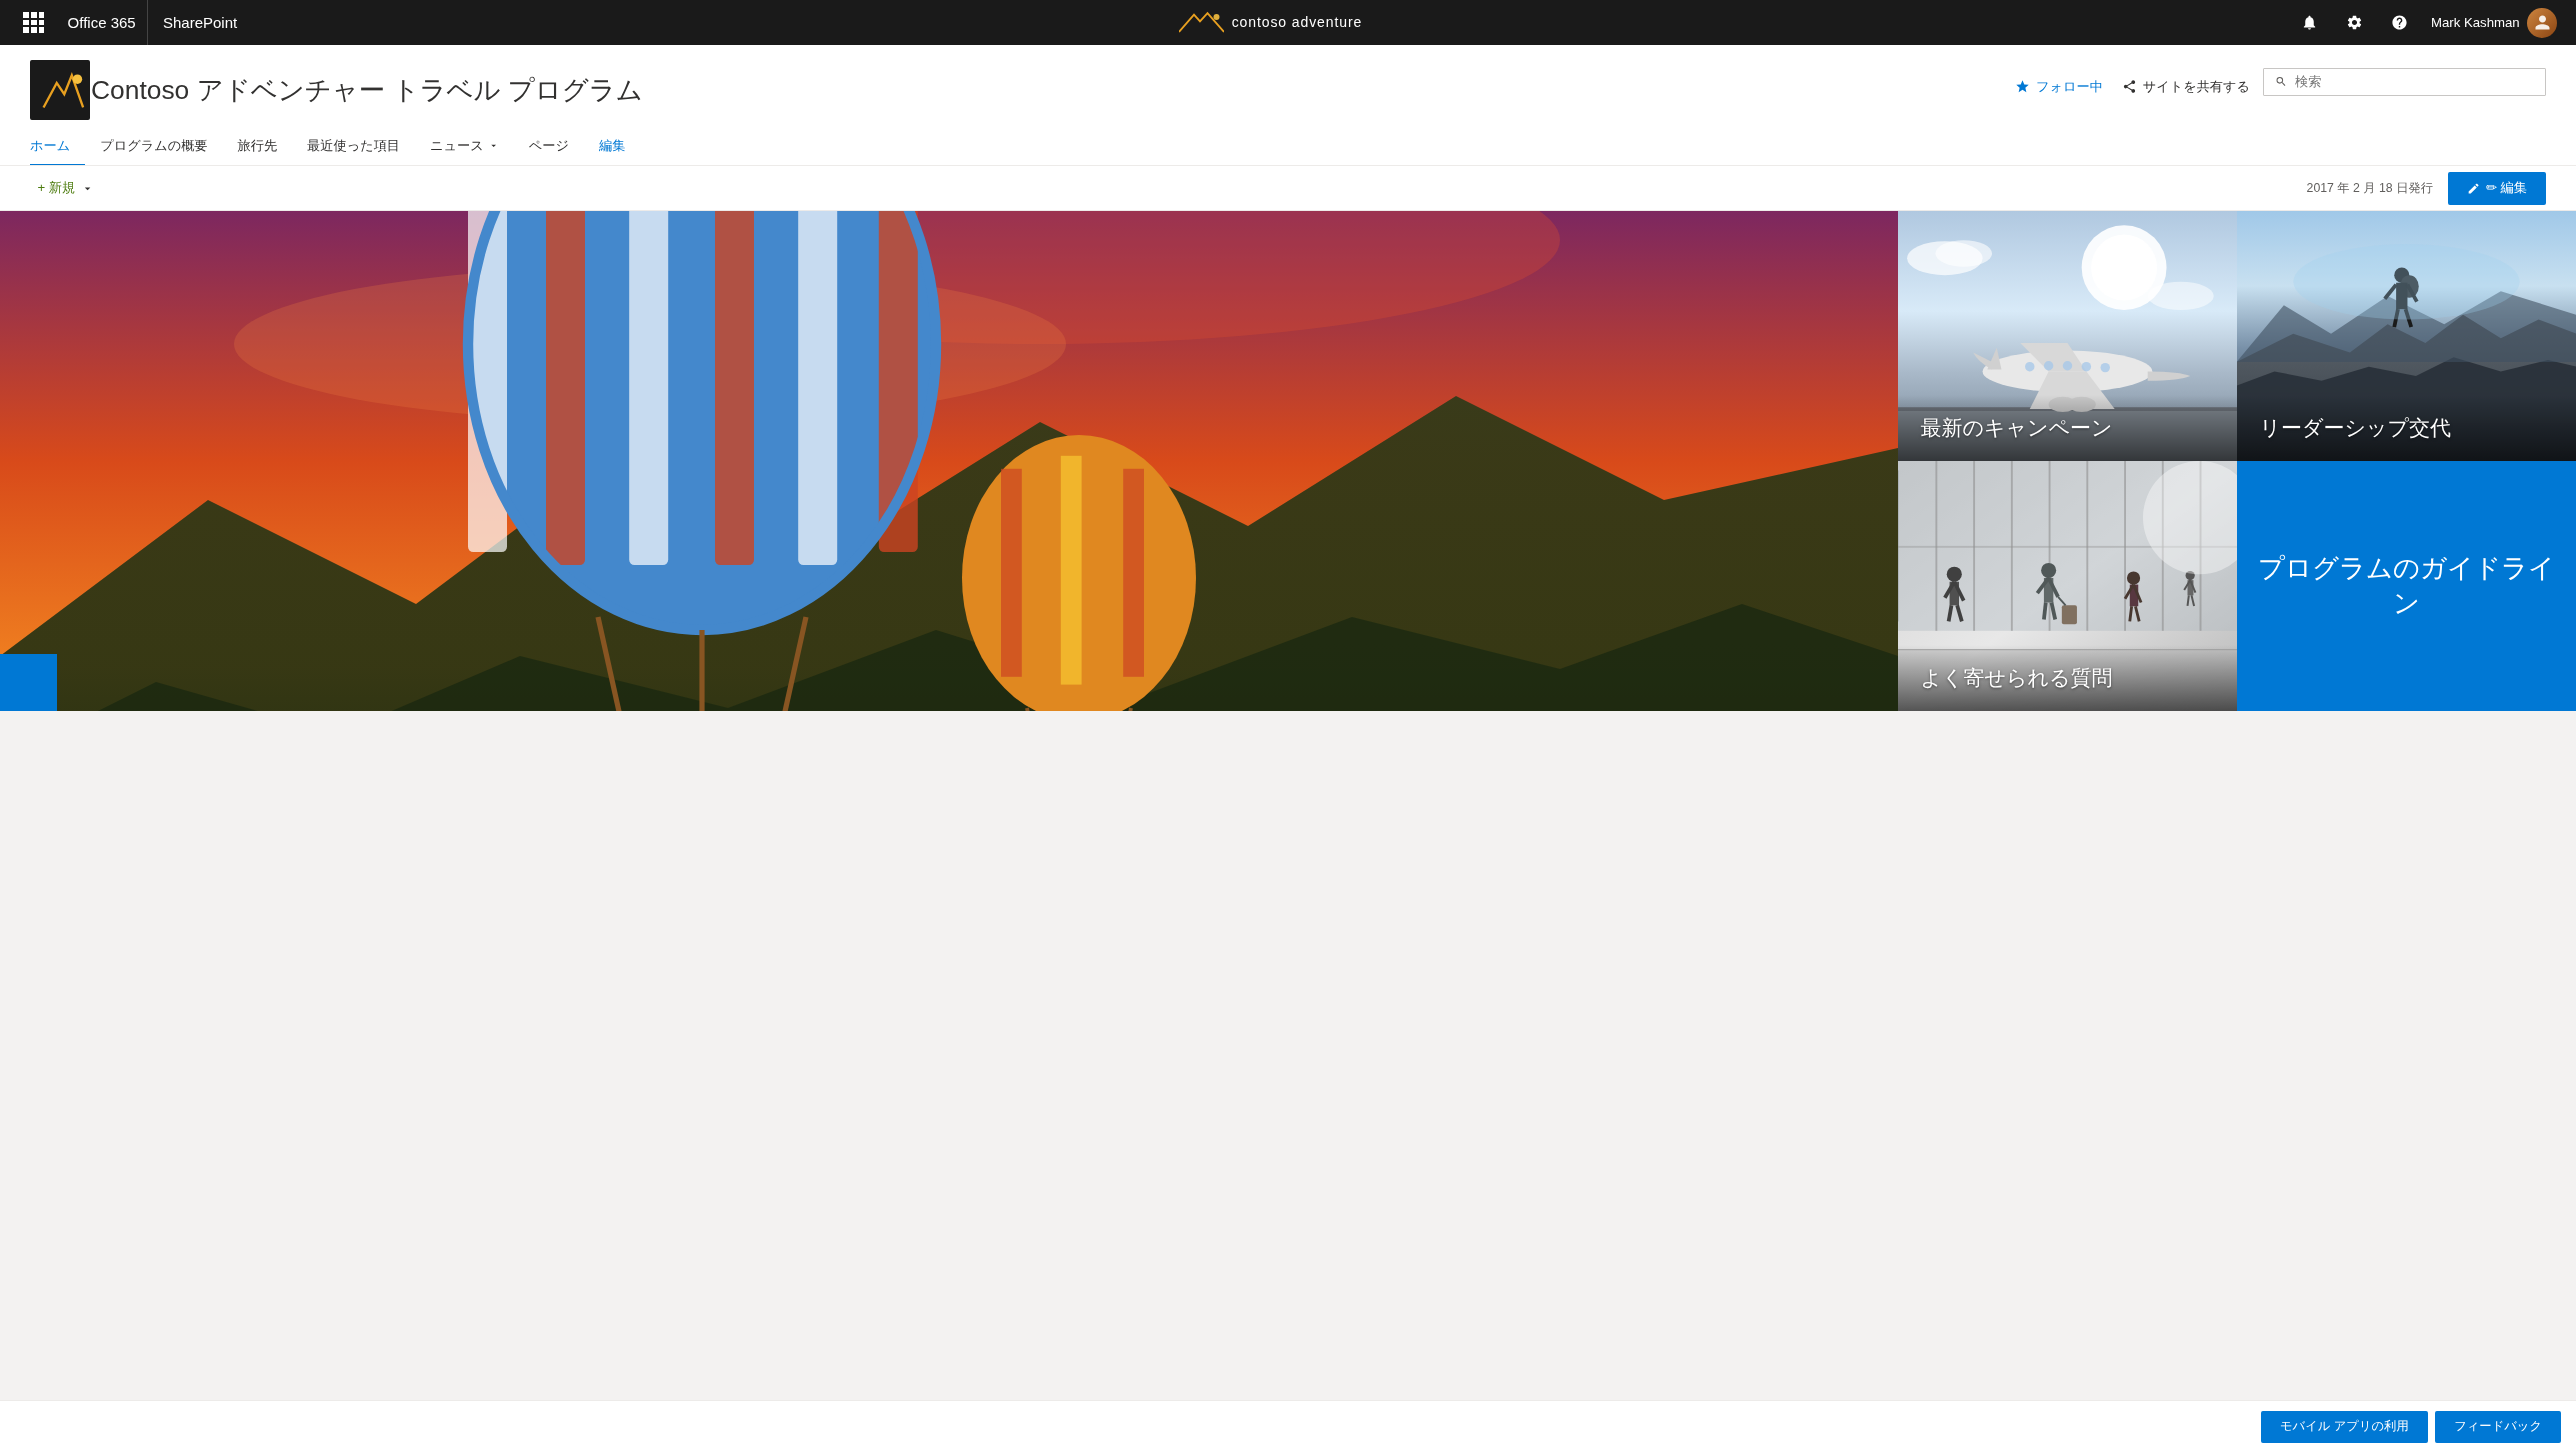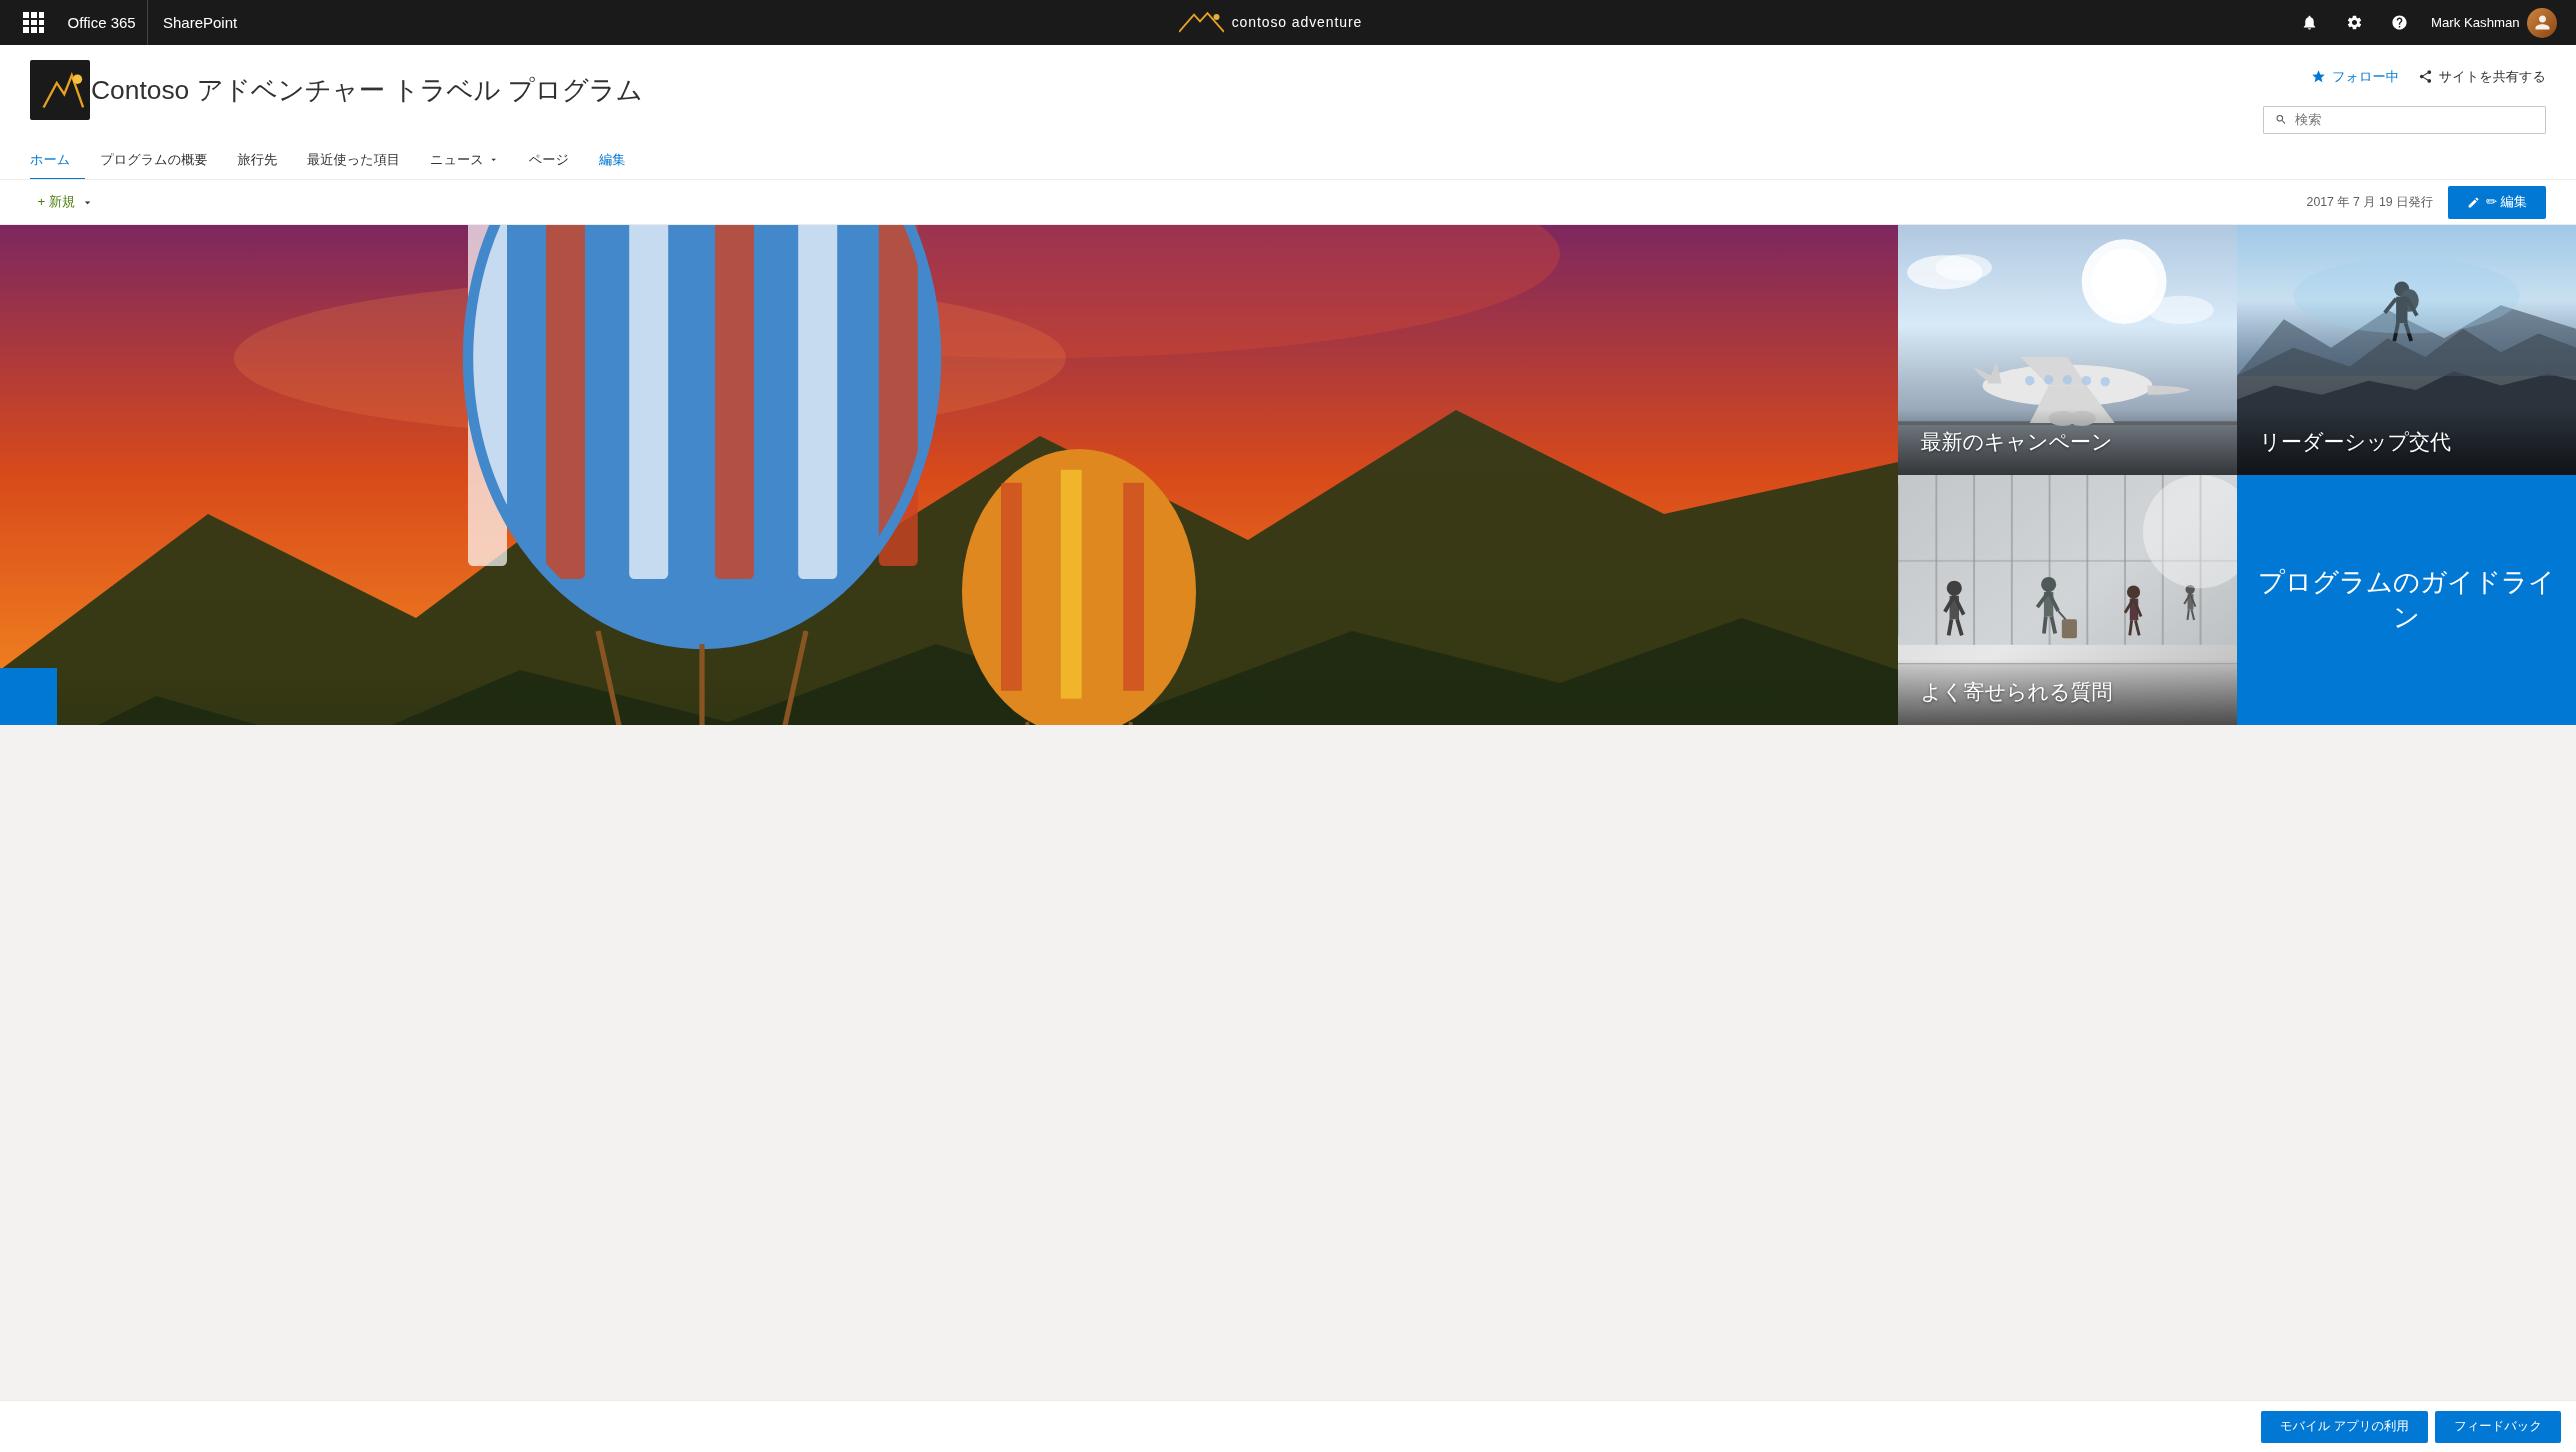--- a/index.html
+++ b/index.html
@@ -137,23 +137,23 @@
       flex-shrink: 0;
     }
     .site-title {
       font-size: 26.4px;
       font-weight: 300;
       color: #323130;
     }
     .site-header-actions {
       display: flex;
       align-items: center;
-      gap: 20px;
+      gap: 13px;
       padding-top: 7.5px;
-      flex-direction: column;
+      flex-direction: row;
       align-items: flex-end;
     }
     .header-action-row {
       display: flex;
       align-items: center;
       gap: 19px;
     }
     .follow-btn {
       display: flex;
       align-items: center;
@@ -486,21 +486,21 @@
 </div>
 
 <div class="toolbar">
   <div class="new-btn">
     <span>+ 新規</span>
     <svg width="13.2" height="13.2" viewBox="0 0 24 24" fill="#323130">
       <path d="M7 10l5 5 5-5z"></path>
     </svg>
   </div>
   <div class="toolbar-right">
-    <span class="publish-date">2017 年 7 月 19 日発行</span>
+    <span class="publish-date">2017 年 2 月 18 日発行</span>
     <button class="edit-btn">
       <svg width="13.2" height="13.2" viewBox="0 0 24 24" fill="white">
         <path d="M3 17.25V21h3.75L17.81 9.94l-3.75-3.75L3 17.25zM20.71 7.04c.39-.39.39-1.02 0-1.41l-2.34-2.34c-.39-.39-1.02-.39-1.41 0l-1.83 1.83 3.75 3.75 1.83-1.83z"></path>
       </svg>
       <span>✏ 編集</span>
     </button>
   </div>
 </div>
 
 <div class="content-grid">

